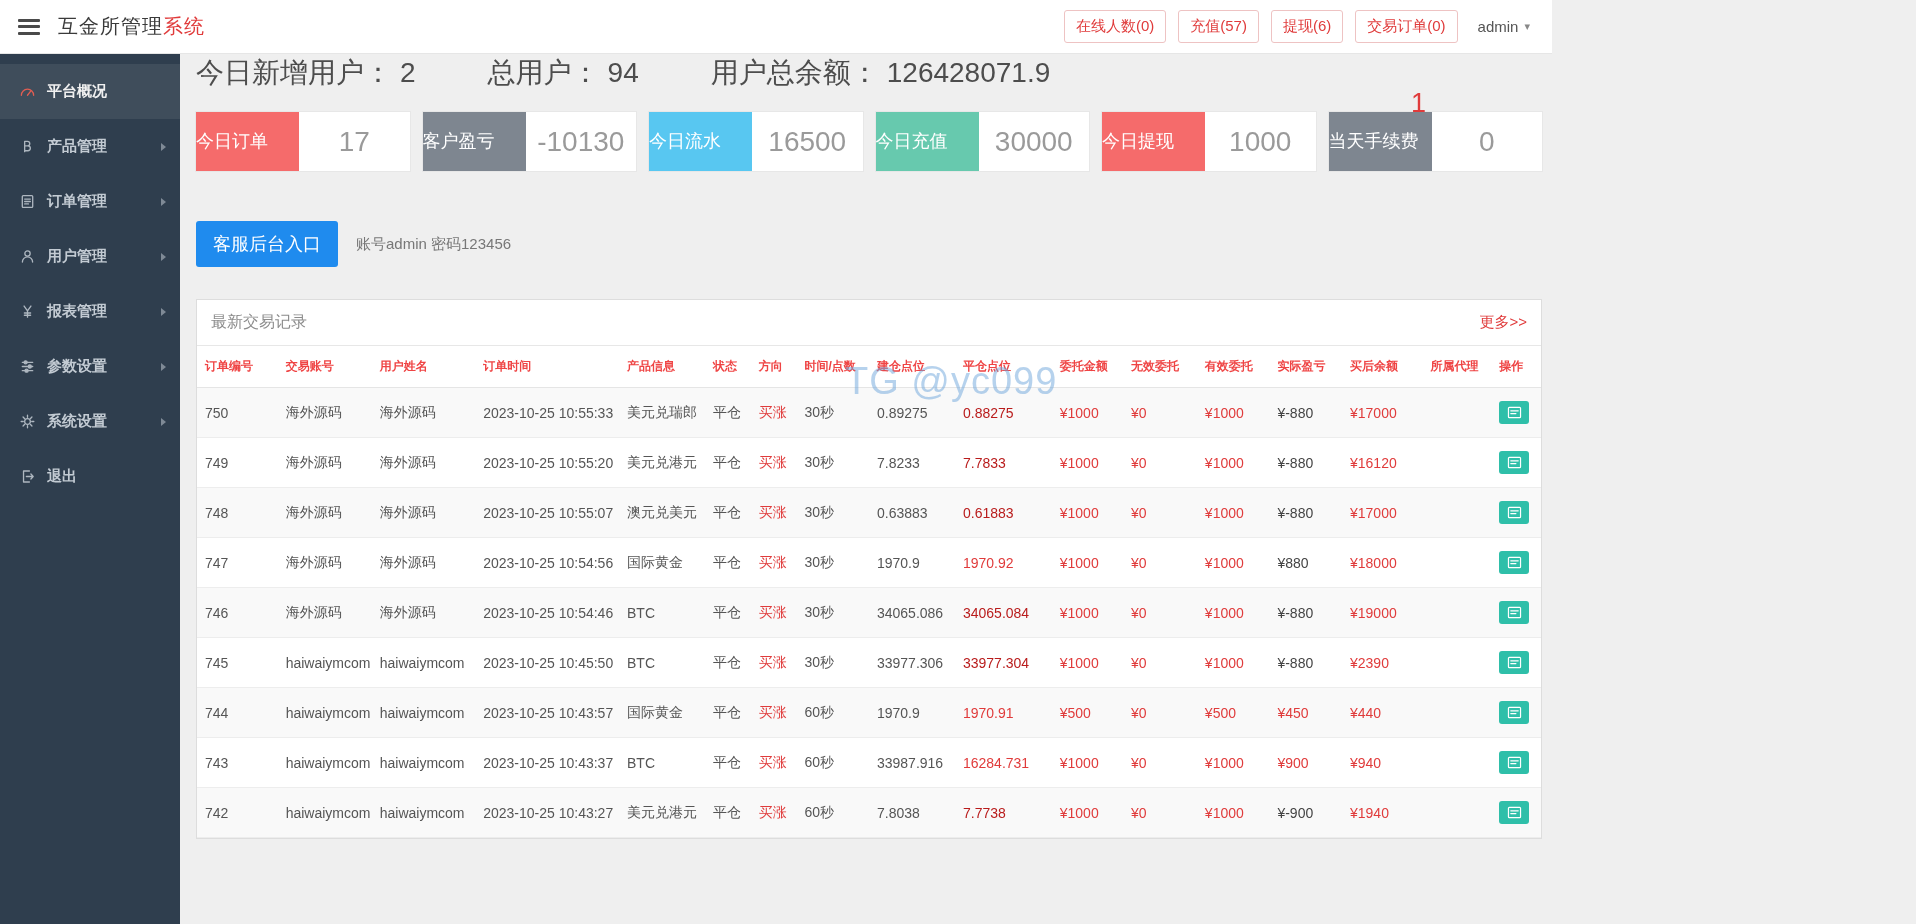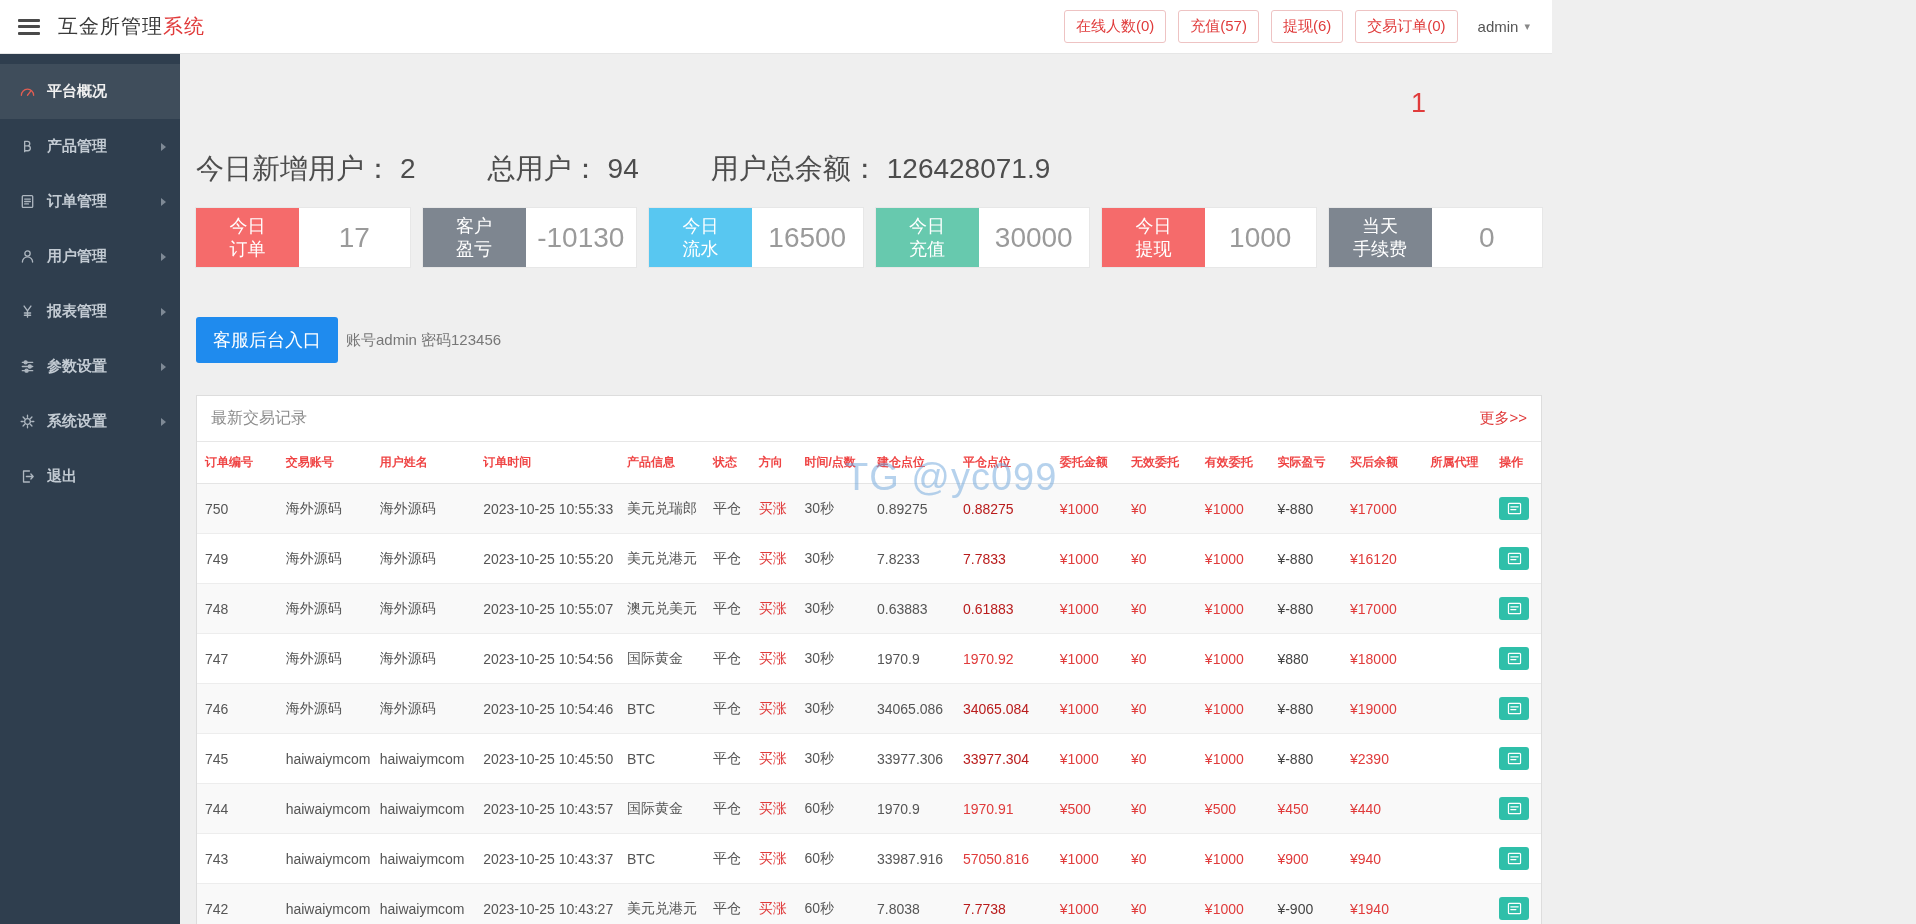--- a/index.html
+++ b/index.html
@@ -41,39 +41,39 @@
   .nav-label { flex:1;font-weight:bold; }
   .chev {
     width:0; height:0; border-top:4.5px solid transparent; border-bottom:4.5px solid transparent;
     border-left:5.5px solid #7f8a96; margin-left:auto;
   }
 
   
   .main { flex:1; position:relative; padding:0 10px 0 16px; overflow:hidden; }
   .page-marker { position:absolute; top:34px; right:126px; color:#e03b3b; font-size:27px; }
 
-  .summary { padding-top:96px; display:flex; align-items:baseline; color:#4d4d4d; }
+  .summary { display:flex; align-items:baseline; color:#4d4d4d; }
   .sum-item { margin-right:72px; font-size:28px; }
   .sum-label { }
   .sum-value { margin-left:8px; }
 
   .cards { margin-top:20px; display:flex; gap:13px; }
   .stat-card { flex:1; height:59px; display:flex; background:#fff; box-shadow:0 0 0 1px rgba(0,0,0,0.03); }
   .stat-label {
     width:103px; flex:0 0 103px; color:#fff; font-size:18px; line-height:1.25;
-    display:flex; flex-direction:column; align-items:center; justify-content:center;
+    display:flex; flex-direction:row; align-items:center; 
   }
   .stat-value { flex:1; display:flex; align-items:center; justify-content:center; font-size:28px; color:#9a9a9a; }
 
   .service-row { margin-top:50px; display:flex; align-items:center; }
   .service-btn {
     background:#1f8bee; color:#fff; border:none; font-size:18px; padding:11px 17px;
     border-radius:3px; cursor:pointer; font-family:inherit;
   }
-  .service-note { margin-left:8px; color:#777; font-size:15px; }
+  .service-note { margin-left:18px; color:#777; font-size:15px; }
 
   
   .panel { margin-top:32px; background:#fff; border:1px solid #ddd; position:relative; }
   .panel-head { height:46px; display:flex; align-items:center; padding:0 14px; border-bottom:1px solid #e7e7e7; }
   .panel-title { color:#8c8c8c; font-size:16px; }
   .more-link { margin-left:auto; color:#e03b3b; font-size:15px; cursor:pointer; text-decoration:none; }
   .watermark {
     position:absolute; left:648px; top:40px; font-size:38px; color:rgba(110,165,220,0.5);
     pointer-events:none; white-space:nowrap; z-index:5; letter-spacing:1px;margin-top:20px;
   }
@@ -494,21 +494,21 @@
               <tr>
                 <td>743</td>
                 <td>haiwaiymcom</td>
                 <td>haiwaiymcom</td>
                 <td>2023-10-25 10:43:37</td>
                 <td>BTC</td>
                 <td>平仓</td>
                 <td class="c-red">买涨</td>
                 <td>60秒</td>
                 <td>33987.916</td>
-                <td class="c-red">57050.816</td>
+                <td class="c-red">16284.731</td>
                 <td class="c-red">¥1000</td>
                 <td class="c-red">¥0</td>
                 <td class="c-red">¥1000</td>
                 <td class="c-red">¥900</td>
                 <td class="c-red">¥940</td>
                 <td></td>
                 <td><button class="op-btn">
                     <svg width="15" height="13" viewBox="0 0 16 14" fill="none" stroke="#ffffff" stroke-width="1.3" stroke-linecap="round">
                       <rect x="1.5" y="1.5" width="13" height="11" rx="1"></rect>
                       <line x1="4" y1="5.2" x2="12" y2="5.2"></line>

